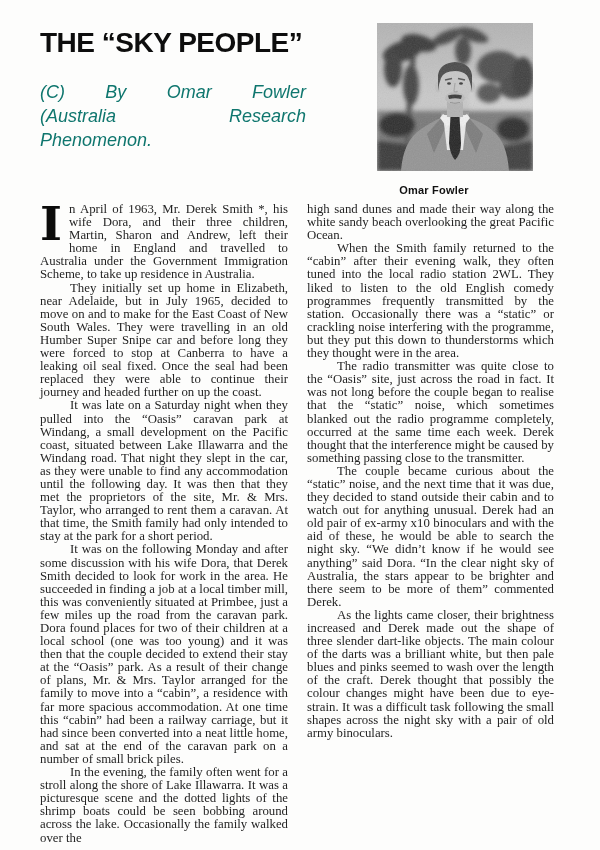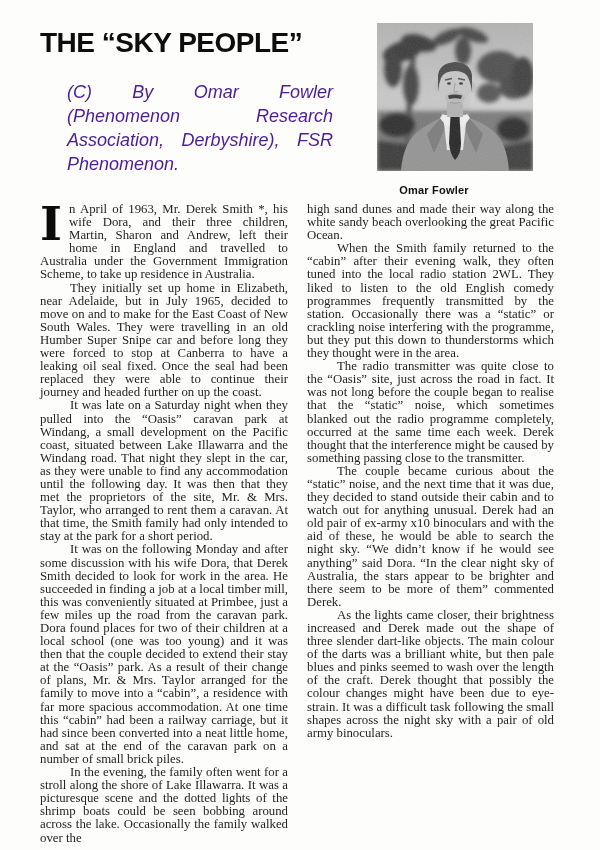--- a/index.html
+++ b/index.html
@@ -19,22 +19,21 @@
     font-weight:bold;
     font-size:28px;line-height:30px;
     letter-spacing:-0.5px;
     color:#0d0d0d;
   }
   .byline{
     position:absolute;left:40px;top:80px;width:266px;
     font-family:"Liberation Sans", sans-serif;
     font-style:italic;
     font-size:18px;line-height:24px;
-    color:#4c1d95;
-    margin-left:27px;
+    color:#0f766e;
   }
   .byline-line{text-align:justify;text-align-last:justify;}
   .byline-line.last{text-align-last:left;}
   .photo{
     position:absolute;left:377px;top:23px;width:156px;height:148px;
     margin:0;overflow:hidden;background:#bdbdbd;
   }
   .photo svg{display:block;}
   .caption{
     position:absolute;left:356px;top:184px;width:156px;
@@ -65,22 +64,21 @@
 </style>
 </head>
 <body>
 
 <div class="page">
 
   <h1 class="title">THE “SKY PEOPLE”</h1>
 
   <div class="byline">
     <div class="byline-line">(C) By Omar Fowler</div>
-    <div class="byline-line">(Phenomenon Research</div>
-    <div class="byline-line">Association, Derbyshire), FSR</div>
+    <div class="byline-line">(Australia Research</div>
     <div class="byline-line last">Phenomenon.</div>
   </div>
 
   <figure class="photo">
     <svg width="156" height="148" viewBox="0 0 156 148" xmlns="http://www.w3.org/2000/svg">
       <defs>
         <linearGradient id="sky" x1="0" y1="0" x2="0" y2="1">
           <stop offset="0" stop-color="#b3b3b3"></stop>
           <stop offset="0.5" stop-color="#c9c9c9"></stop>
           <stop offset="1" stop-color="#bdbdbd"></stop>

